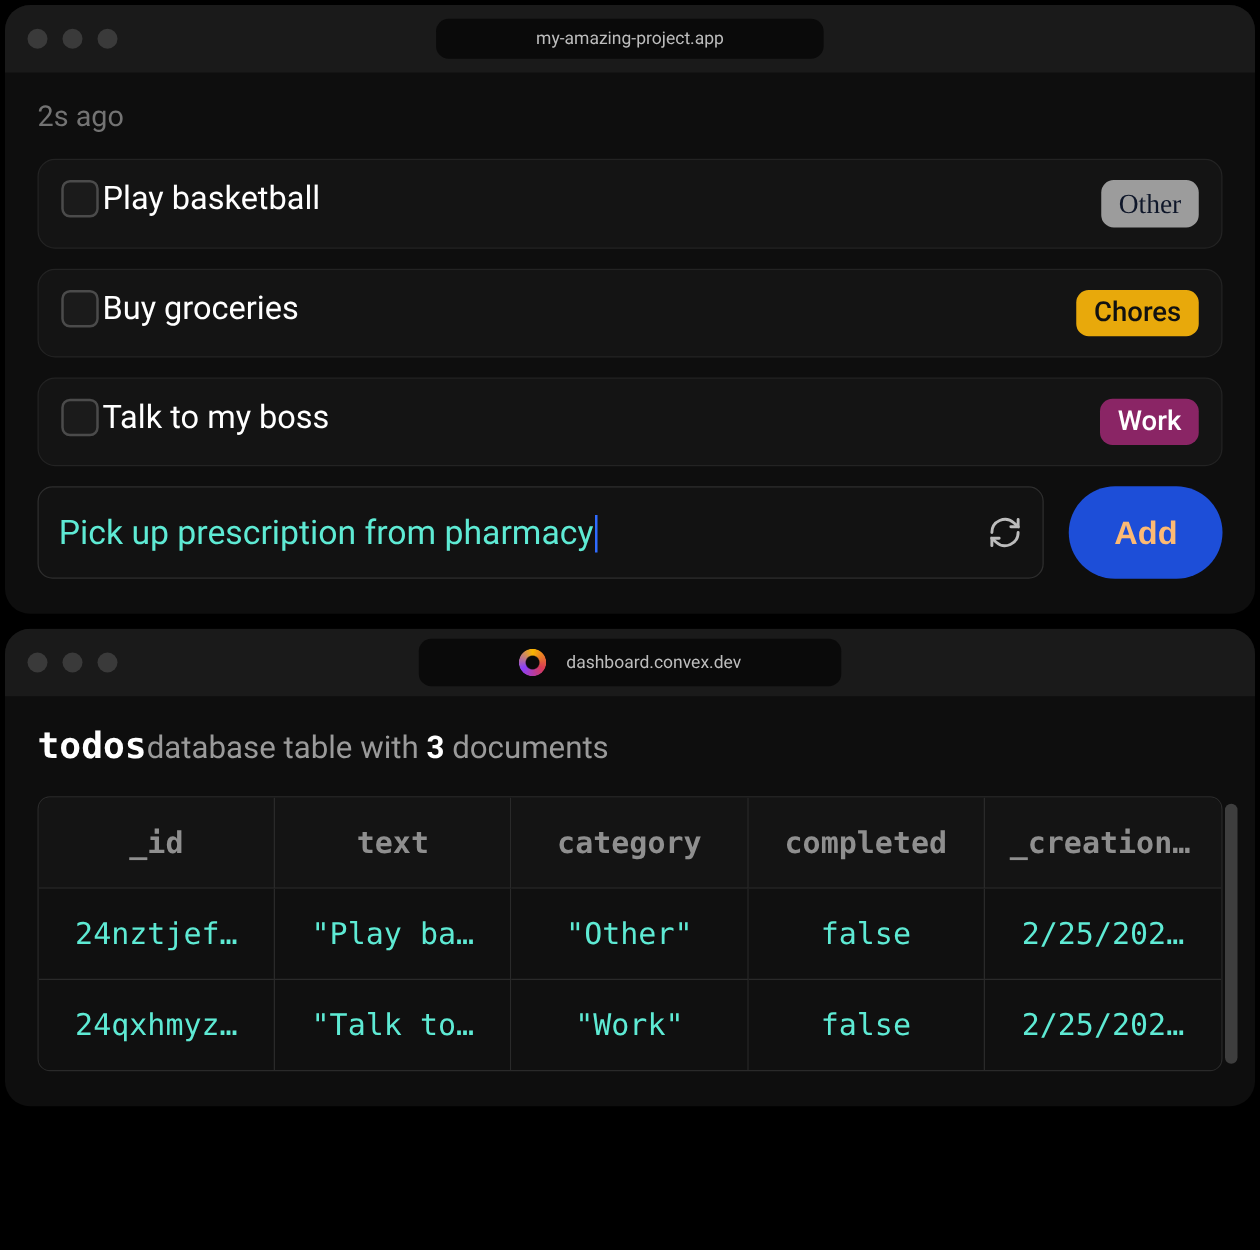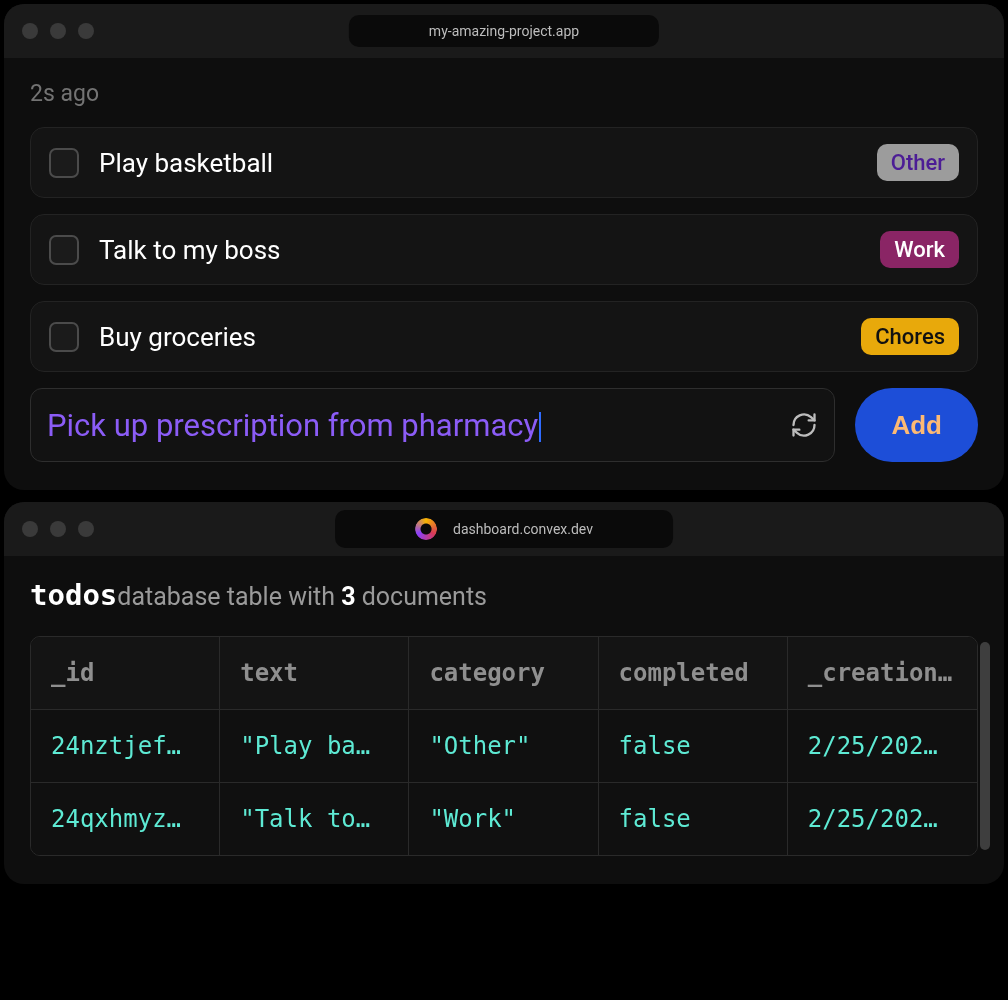--- a/index.html
+++ b/index.html
@@ -45,57 +45,56 @@
     width: 22px; height: 22px; border-radius: 50%;
     background: conic-gradient(#f7b500, #d83a56, #8a3ffc, #f7b500);
     -webkit-mask: radial-gradient(circle, transparent 5px, black 6px);
     mask: radial-gradient(circle, transparent 5px, black 6px);
   }
   .window-body { padding: 22px 26px 28px 26px; }
   .status-line { font-size: 23px; color: #8a8a8a; margin-bottom: 20px; display:flex; gap:14px;}
   .status-line .val { color: #737373; }
   .todo-item {
     display: flex;
-    align-items: center;
     background: #141414;
     border: 1px solid #232323;
     border-radius: 14px;
     padding: 16px 18px;
     margin-bottom: 16px;
-    gap: 20px;
+    gap: 3px;
   }
   .checkbox {
     width: 30px; height: 30px;
     border: 2px solid #4b4b4b;
     border-radius: 7px;
     background: #1b1b1b;
     flex: 0 0 auto;
   }
   .todo-text { font-size: 26px; color: #fff; flex: 1; }
   .badge {
     font-size: 22px;
     padding: 6px 14px;
     border-radius: 10px;
     font-weight: 500;
   }
-  .badge-other  { background: #9c9c9c; color: #4c1d95; }
+  .badge-other  { background: #9c9c9c; color: #0f172a; font-family: Liberation Serif, serif; }
   .badge-work   { background: #8a2565; color: #fff; }
   .badge-chores { background: #e8a90b; color: #111; }
   .input-row { display: flex; gap: 20px; align-items: stretch; }
   .text-input {
     flex: 1;
     display: flex;
     align-items: center;
     background: #121212;
     border: 1px solid #2e2e2e;
     border-radius: 12px;
     padding: 0 16px;
     height: 74px;
   }
-  .text-input .value { font-size: 31px; color: #8b5cf6; flex: 1; white-space: nowrap; }
+  .text-input .value { font-size: 27px; color: #5eead4; flex: 1; white-space: nowrap; }
   .caret { display:inline-block; width:2px; height:30px; background:#2f6bff; vertical-align:middle; margin-left:1px;}
   .refresh-icon { width: 28px; height: 28px; flex:0 0 auto; }
   .add-btn {
     background: #1d4ed8;
     color: #fdba74;
     font-size: 26px;
     font-weight: 700;
     border: none;
     border-radius: 50px;
     padding: 0 36px;
@@ -112,21 +111,21 @@
     border-collapse: separate;
     border-spacing: 0;
     table-layout: fixed;
     border: 1px solid #2a2a2a;
     border-radius: 10px;
     overflow: hidden;
   }
   th, td {
     font-family: ui-monospace, Menlo, Consolas, monospace;
     font-size: 24px;
-    text-align: left;
+    text-align: center;
     padding: 22px 20px;
     border-right: 1px solid #2a2a2a;
     border-bottom: 1px solid #2a2a2a;
     white-space: nowrap;
     overflow: hidden;
     text-overflow: ellipsis;
   }
   th { color: #8f8f8f; font-weight: 600; background:#141414;}
   td { color: #5eead4; background:#101010;}
   th:last-child, td:last-child { border-right: none; }
@@ -160,27 +159,27 @@
     </div>
 
     <div id="todo-list">
         <div class="todo-item">
           <div class="checkbox"></div>
           <div class="todo-text">Play basketball</div>
           <div class="badge badge-other">Other</div>
         </div>
         <div class="todo-item">
           <div class="checkbox"></div>
-          <div class="todo-text">Talk to my boss</div>
-          <div class="badge badge-work">Work</div>
+          <div class="todo-text">Buy groceries</div>
+          <div class="badge badge-chores">Chores</div>
         </div>
         <div class="todo-item">
           <div class="checkbox"></div>
-          <div class="todo-text">Buy groceries</div>
-          <div class="badge badge-chores">Chores</div>
+          <div class="todo-text">Talk to my boss</div>
+          <div class="badge badge-work">Work</div>
         </div>
       </div>
 
     <div class="input-row">
       <div class="text-input">
         <span class="value"><span>Pick up prescription from pharmacy</span><span class="caret"></span></span>
         <svg class="refresh-icon" viewBox="0 0 24 24" fill="none" stroke="#bcbcbc" stroke-width="2" stroke-linecap="round">
           <path d="M3 12a9 9 0 0 1 15-6.7L21 8"></path>
           <path d="M21 3v5h-5"></path>
           <path d="M21 12a9 9 0 0 1-15 6.7L3 16"></path>

